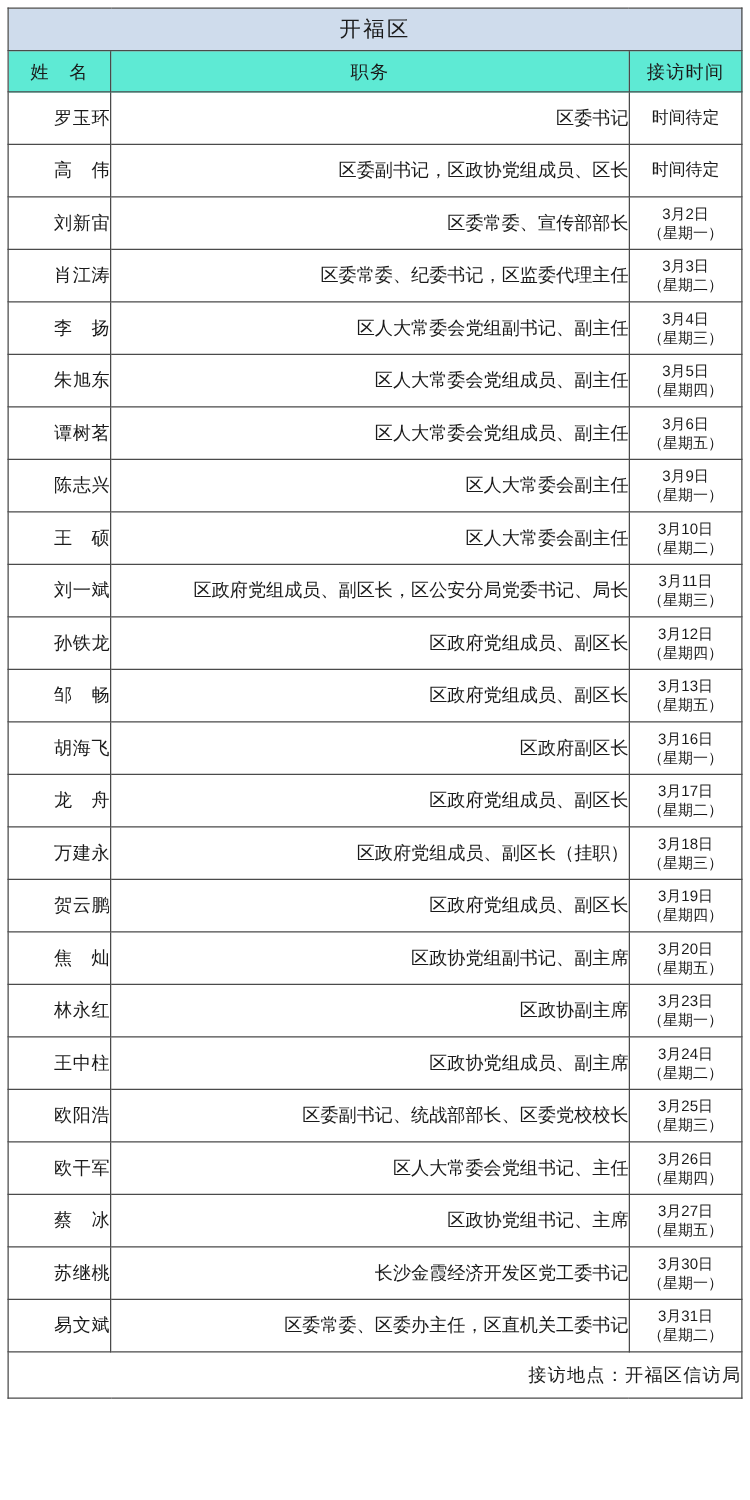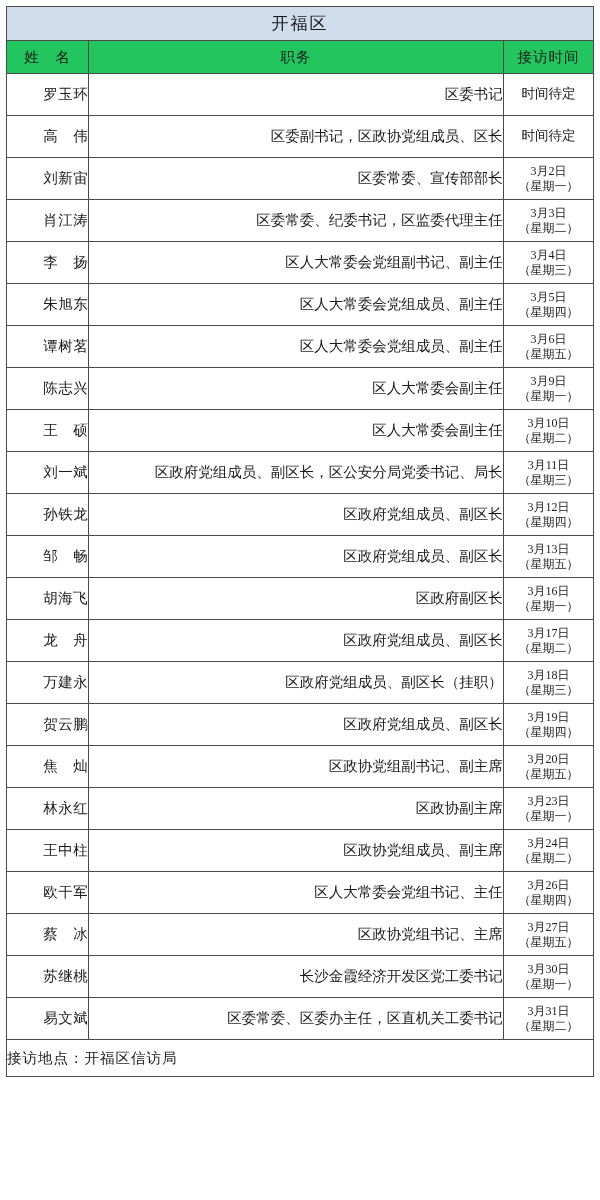--- a/index.html
+++ b/index.html
@@ -11,42 +11,41 @@
     width: 600px;
     height: 1200px;
     font-family: "Liberation Sans", sans-serif;
     color: #1a1a1a;
   }
   .sheet {
     width: 600px;
     height: 1200px;
     box-sizing: border-box;
     padding: 6px 6px 6px 6px;
-    font-family: Liberation Serif, serif;
   }
   table.schedule {
     width: 588px;
     border-collapse: collapse;
     table-layout: fixed;
     border: 1px solid #4a4a4a;
   }
   table.schedule td, table.schedule th {
     border: 1px solid #4a4a4a;
     padding: 0;
     vertical-align: middle;
   }
   .title-cell {
     background: #cfdcec;
     text-align: center;
     font-size: 17px;
     height: 33px;
     letter-spacing: 2px;
   }
   .head-cell {
-    background: #22c55e;
+    background: #5eead4;
     text-align: center;
     font-size: 14.5px;
     height: 32px;
     letter-spacing: 1px;
   }
   .col-name { width: 82px; }
   .col-duty { width: 414px; }
   .col-time { width: 90px; }
 
   .name-cell {
@@ -69,21 +68,21 @@
     padding: 2px 2px;
     height: 41px;
   }
   .time-cell .date { display: block; }
   .time-cell .dow { display: block; }
   .time-pending {
     text-align: center;
     font-size: 13.5px;
   }
   .footer-cell {
-    text-align: left;
+    text-align: right;
     font-size: 14.5px;
     height: 36px;
     letter-spacing: 1px;
   }
 </style>
 </head>
 <body>
 
 <div class="sheet">
   <table class="schedule">
@@ -242,20 +241,28 @@
         </tr>
         <tr>
           <td class="name-cell">王中柱</td>
           <td class="duty-cell">区政协党组成员、副主席</td>
           <td class="time-cell">
             <span class="date">3月24日</span>
             <span class="dow">（星期二）</span>
           </td>
         </tr>
         <tr>
+          <td class="name-cell">欧阳浩</td>
+          <td class="duty-cell">区委副书记、统战部部长、区委党校校长</td>
+          <td class="time-cell">
+            <span class="date">3月25日</span>
+            <span class="dow">（星期三）</span>
+          </td>
+        </tr>
+        <tr>
           <td class="name-cell">欧干军</td>
           <td class="duty-cell">区人大常委会党组书记、主任</td>
           <td class="time-cell">
             <span class="date">3月26日</span>
             <span class="dow">（星期四）</span>
           </td>
         </tr>
         <tr>
           <td class="name-cell">蔡　冰</td>
           <td class="duty-cell">区政协党组书记、主席</td>

